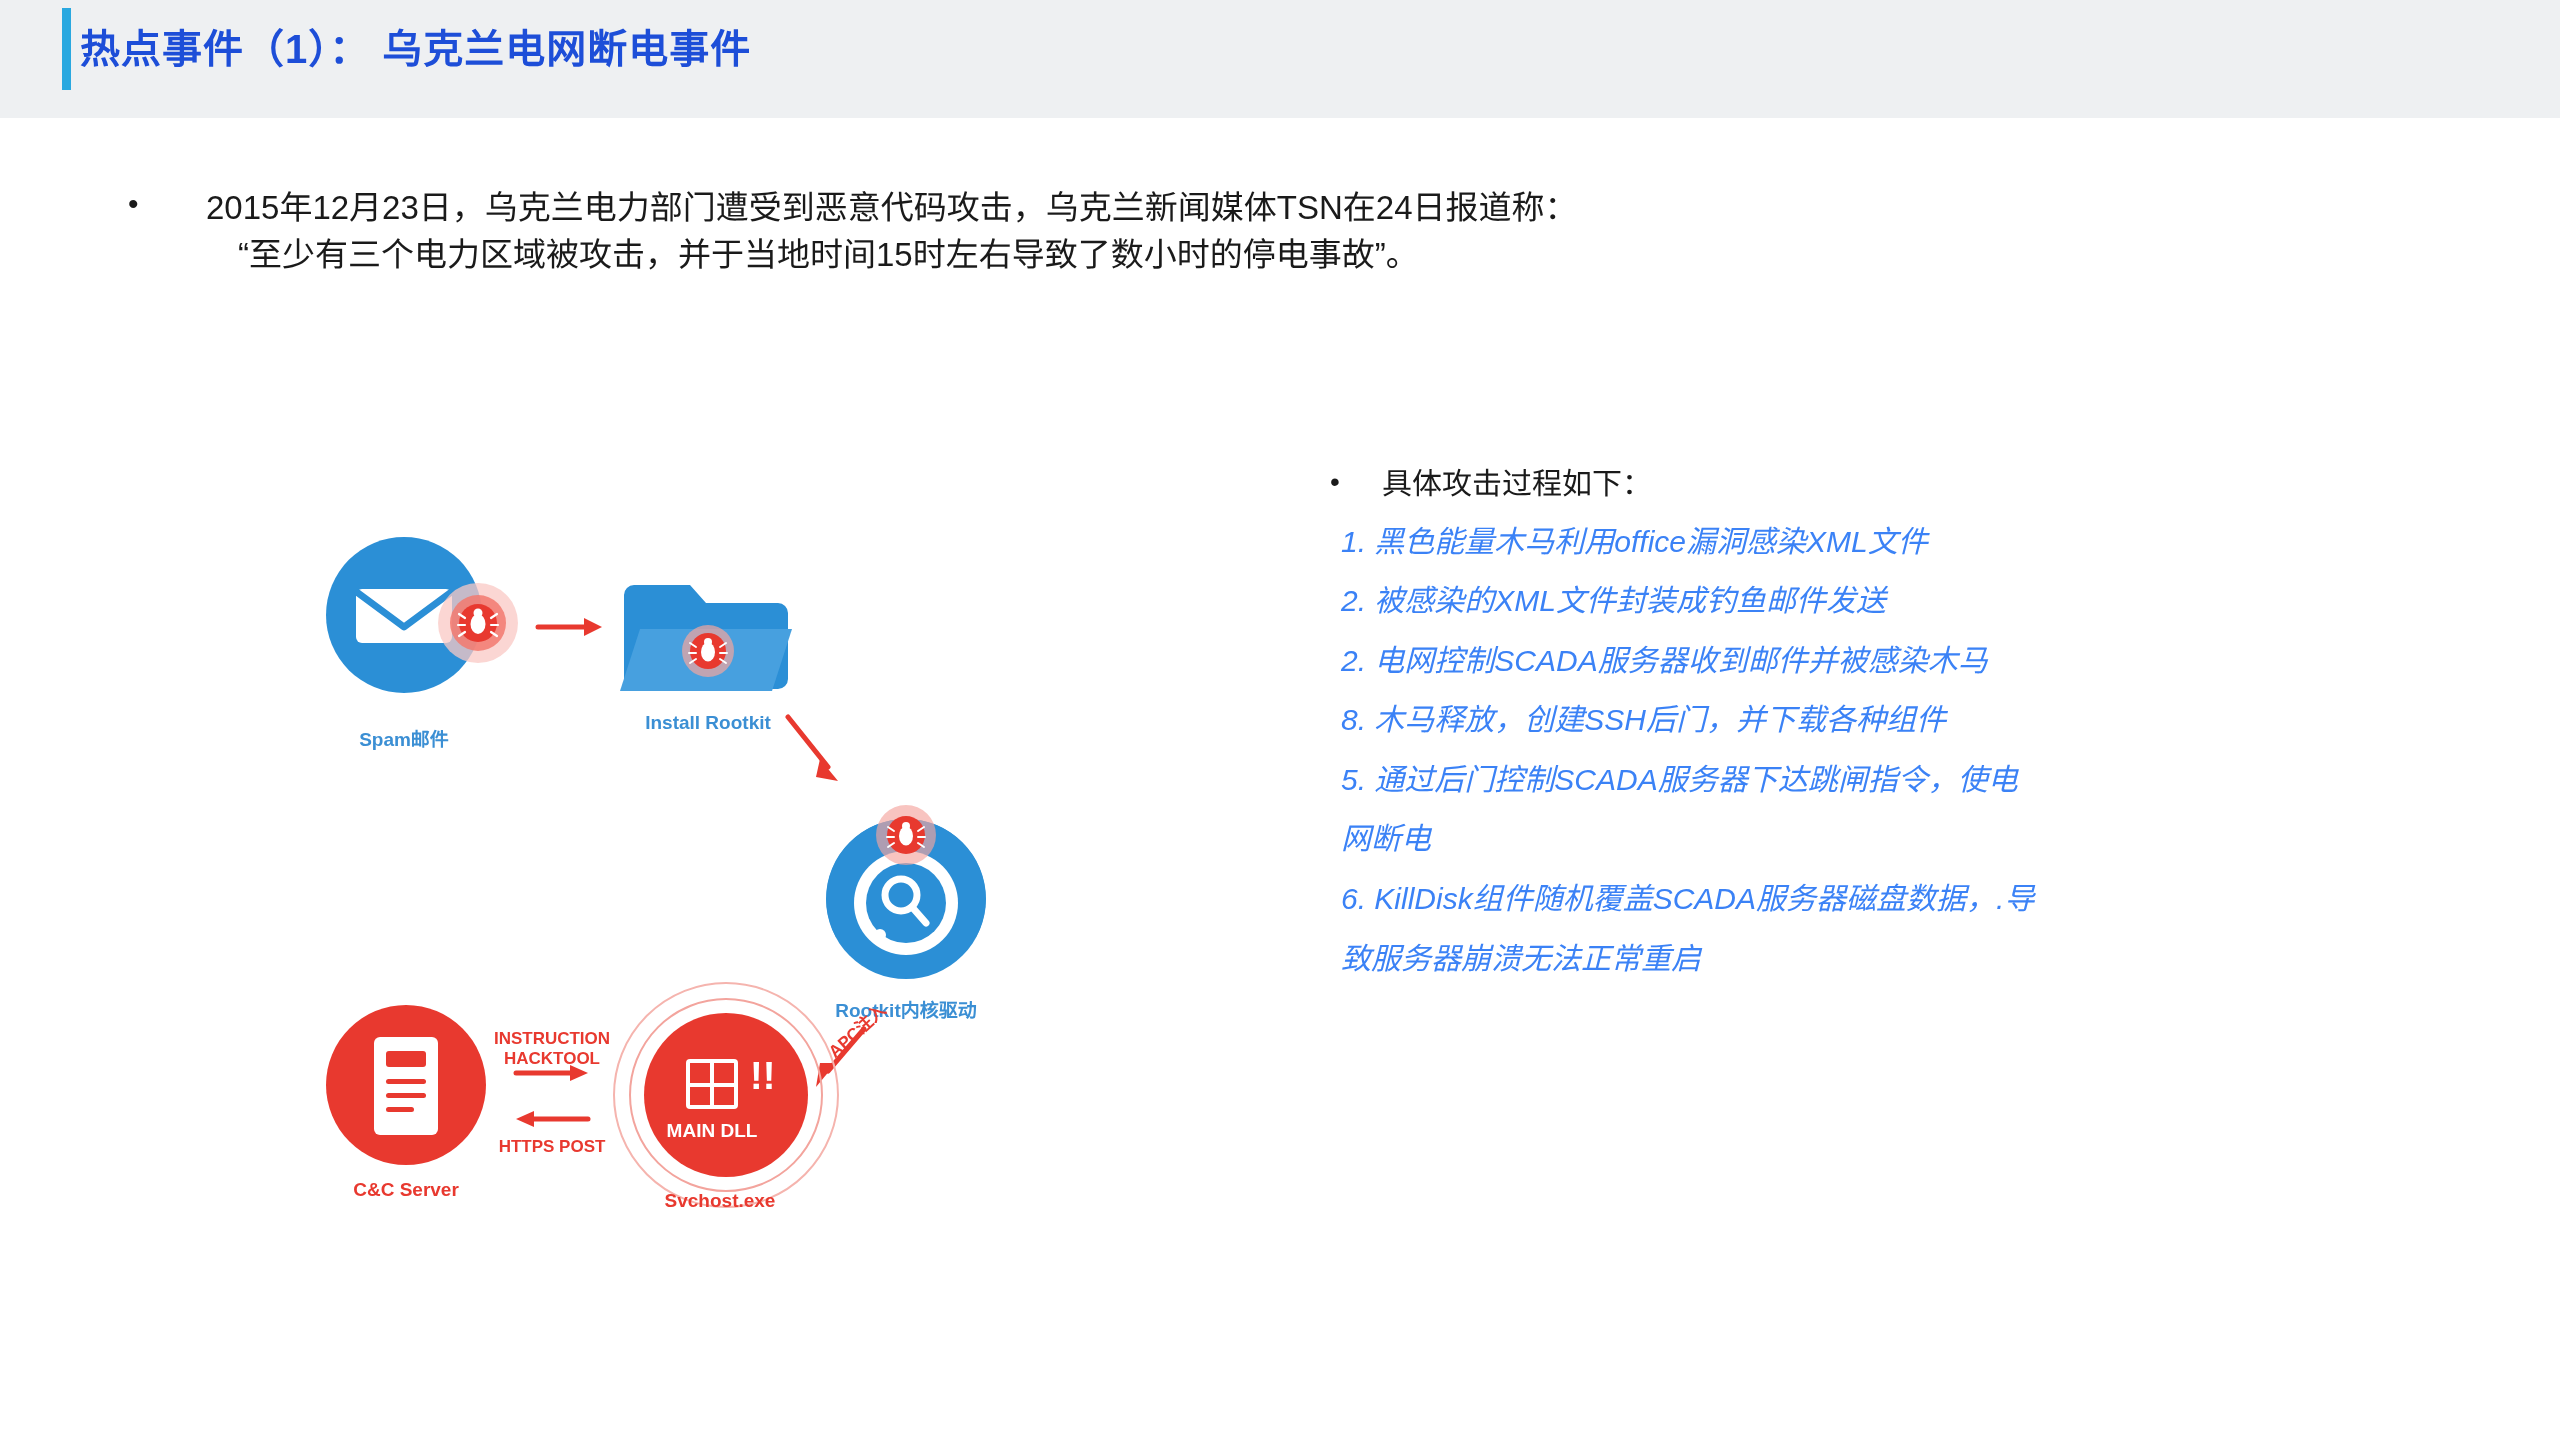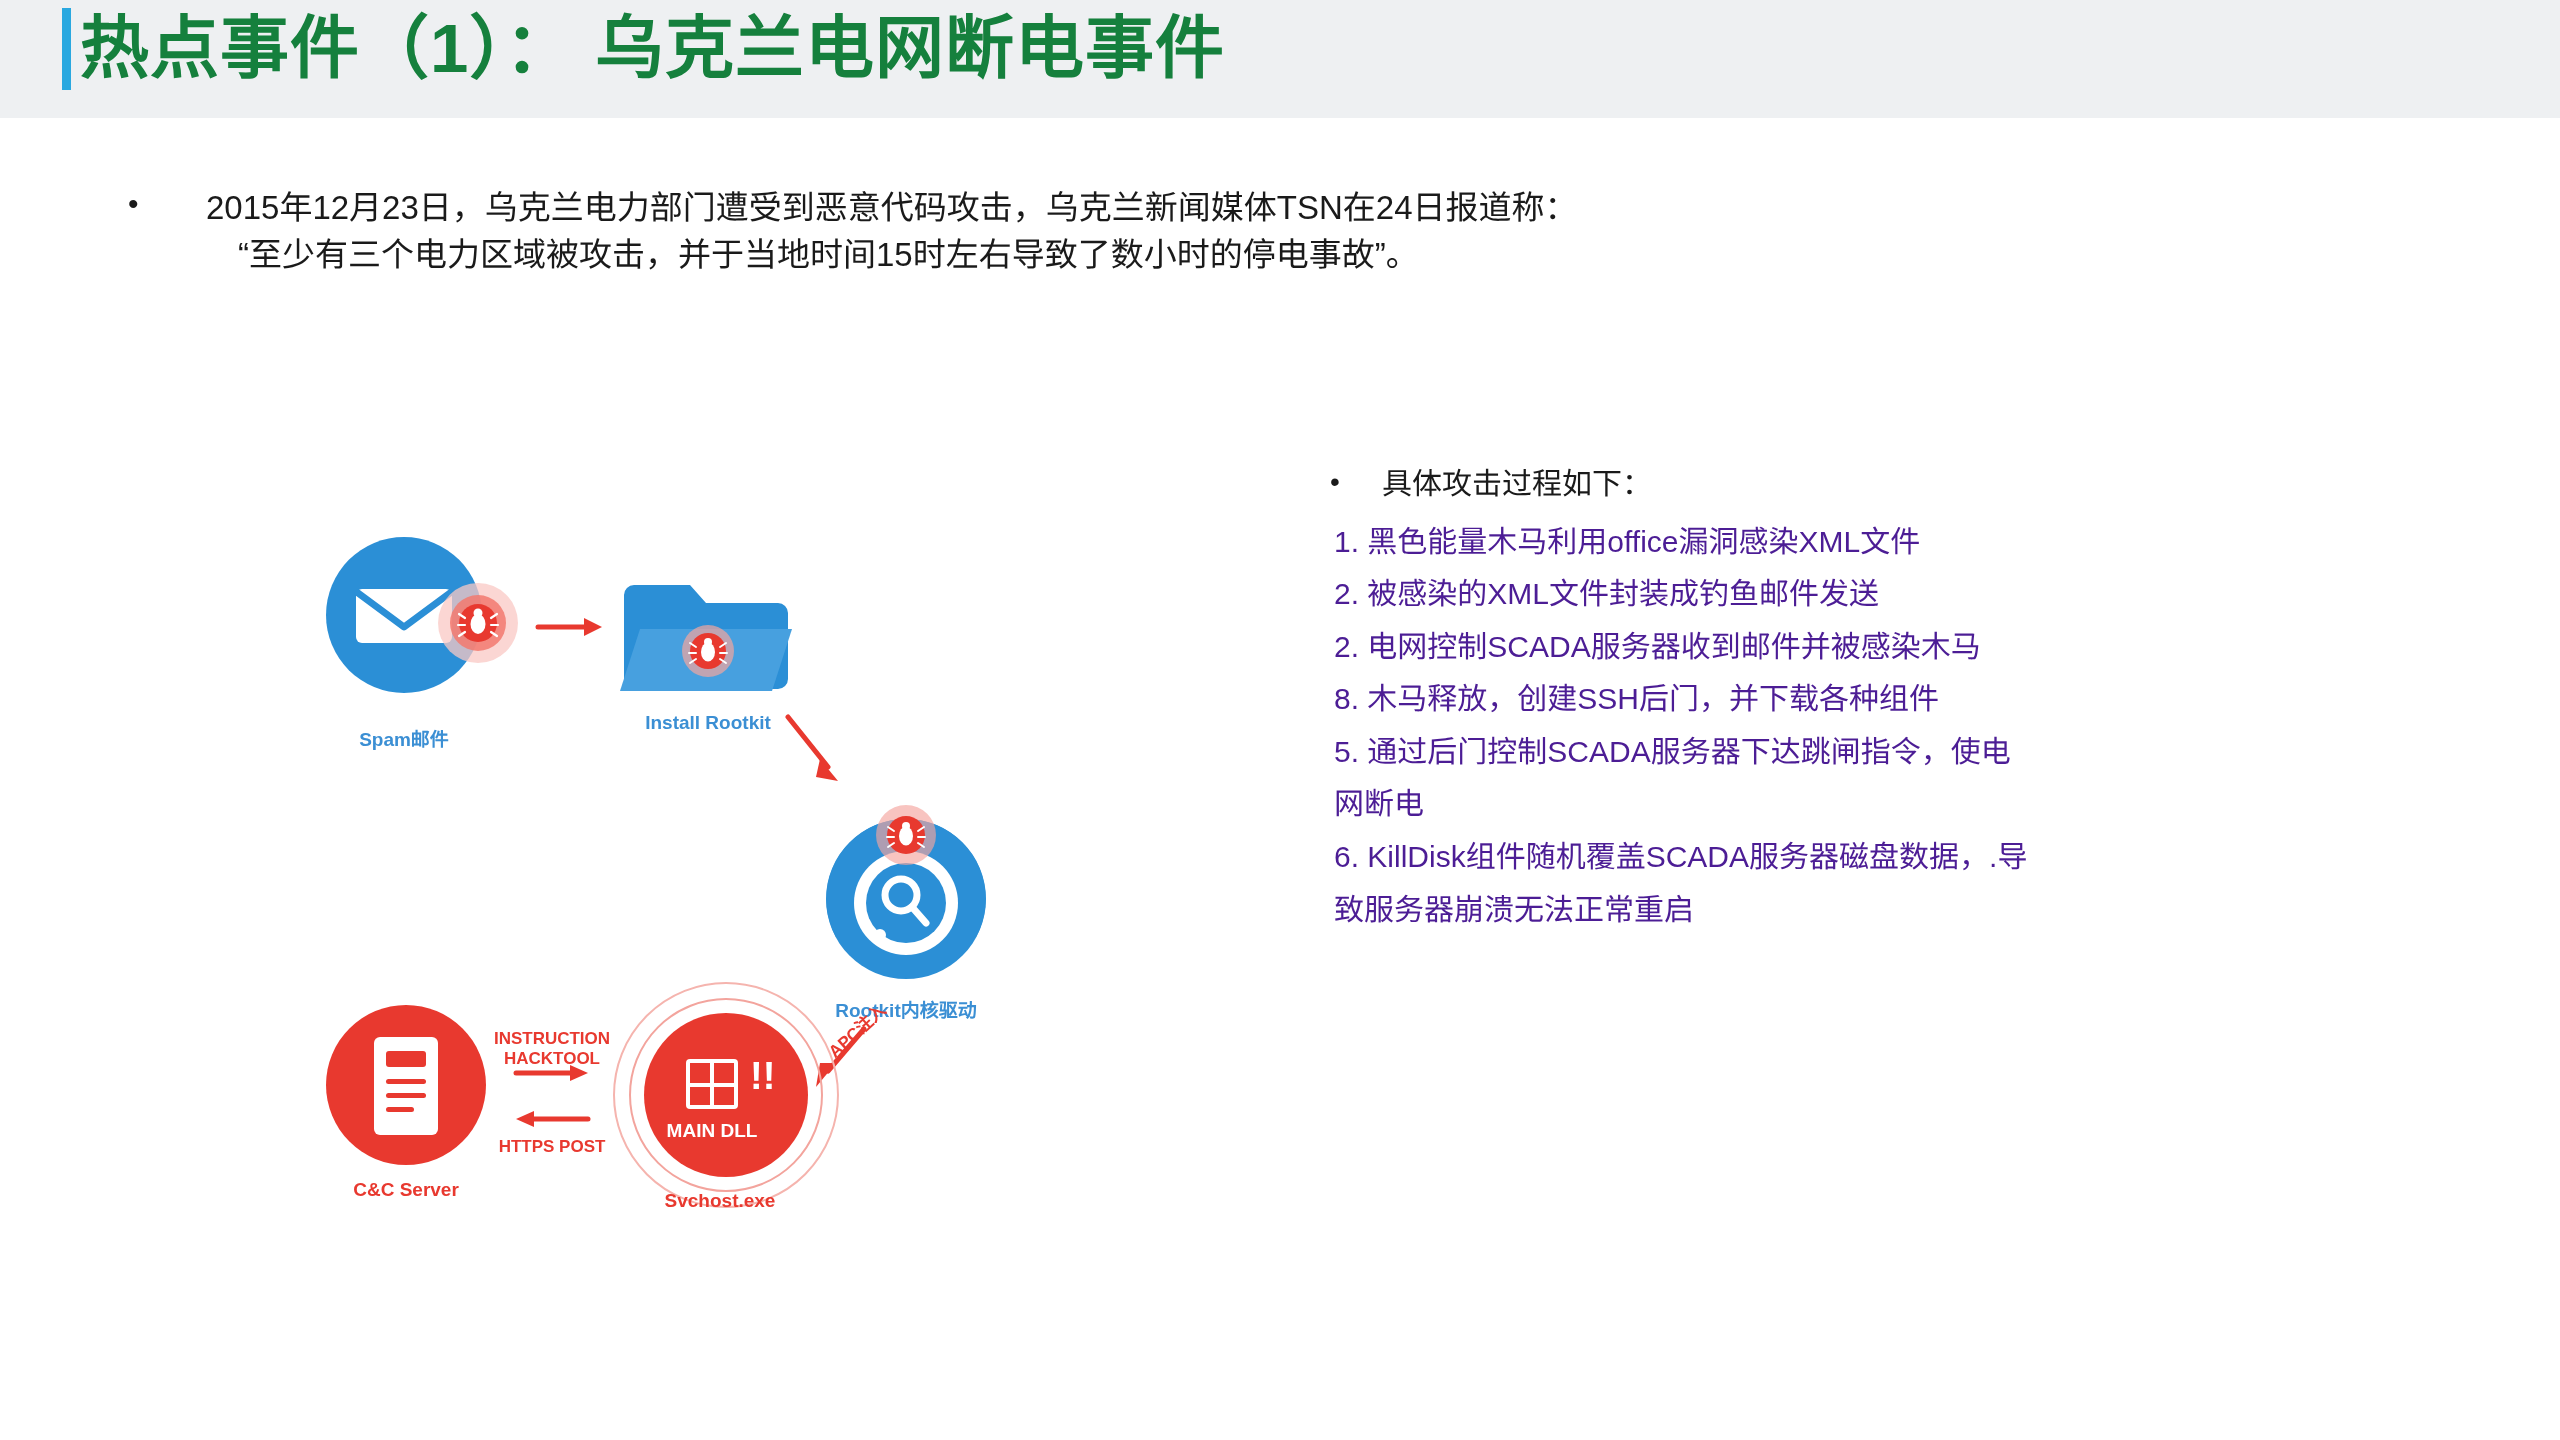--- a/index.html
+++ b/index.html
@@ -29,24 +29,24 @@
     left: 62px;
     top: 8px;
     width: 9px;
     height: 82px;
     background: #29a8e0;
   }
   #slide-title {
     position: absolute;
     left: 80px;
     top: 8px;
-    font-size: 69px;
+    font-size: 40px;
     line-height: 82px;
     font-weight: 700;
-    color: #15803d;
+    color: #1d4ed8;
     letter-spacing: 1px;
     white-space: nowrap;
   }
 
   
   #lead-block {
     position: absolute;
     left: 128px;
     top: 185px;
     width: 2210px;
@@ -113,23 +113,24 @@
     position: absolute;
     left: 0;
     top: 0;
     font-size: 28px;
   }
   #right-head .txt {
     margin-left: 52px;
   }
   .step-line {
     font-size: 30px;
-    color: #4c1d95;
+    color: #3b82f6;
     line-height: 1.62;
-    margin: 4px;
+    margin: 11px;
+    font-style: italic;
   }
 </style>
 </head>
 <body>
 
 <div id="title-band">
   <div id="title-accent"></div>
   <div id="slide-title">热点事件（1）： 乌克兰电网断电事件</div>
 </div>
 

